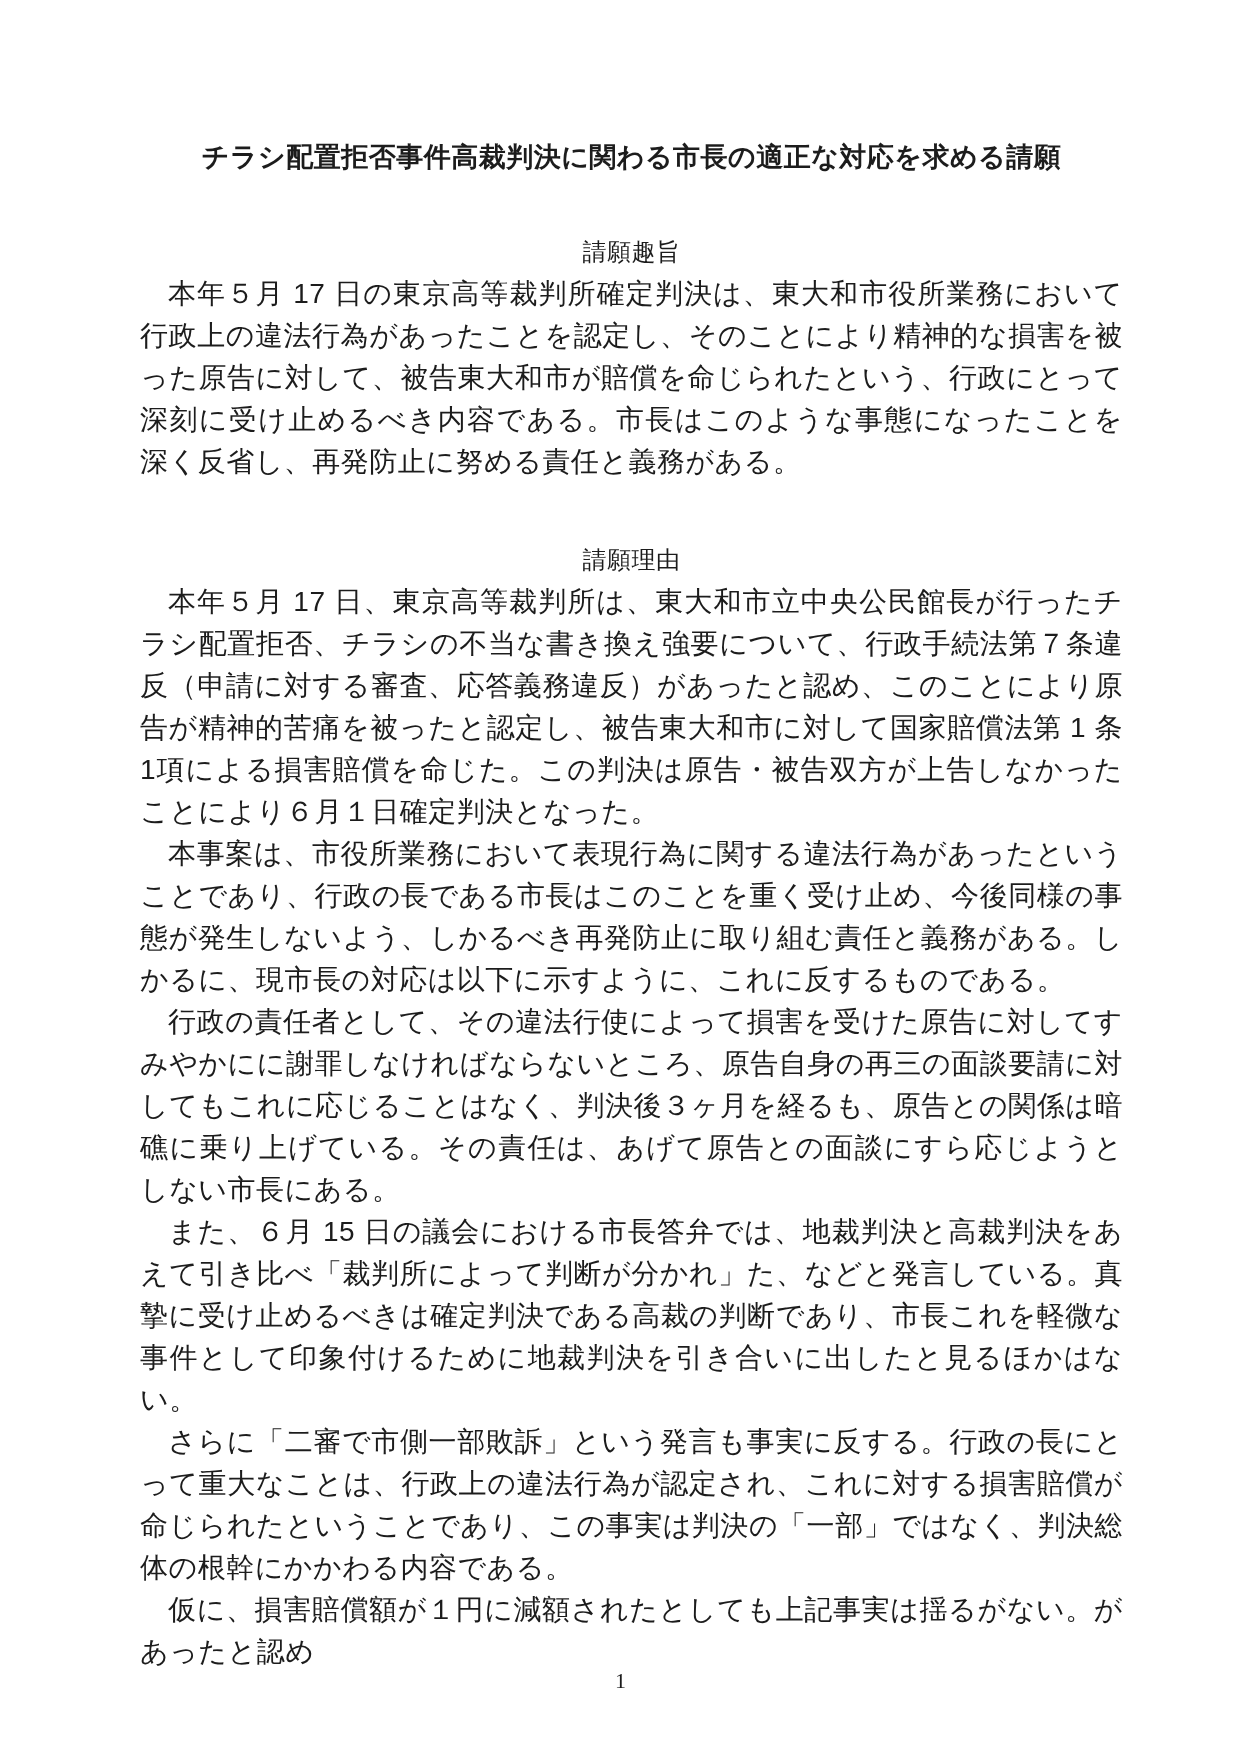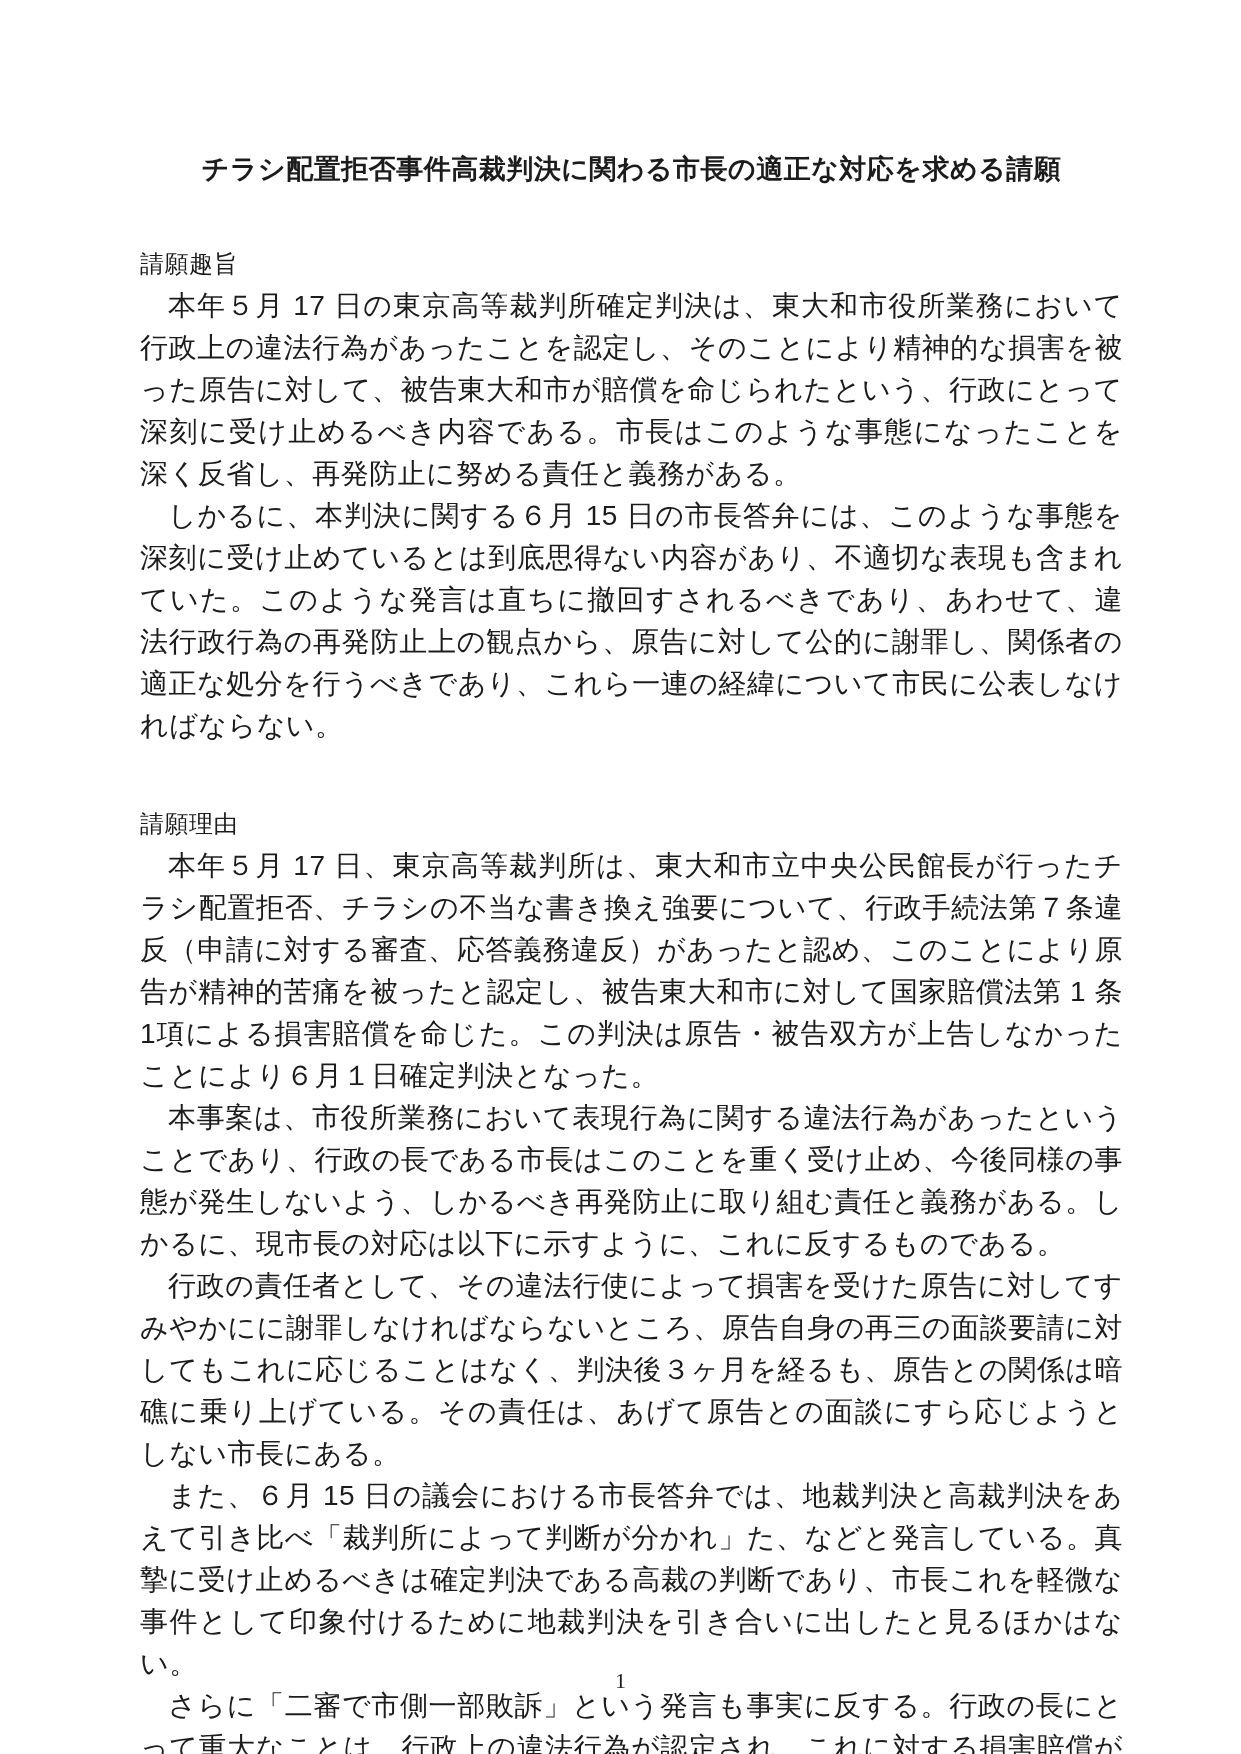--- a/index.html
+++ b/index.html
@@ -13,36 +13,37 @@
     height: 1754px;
     margin: 0 auto;
     background: #ffffff;
     box-sizing: border-box;
     padding: 140px 118px 0 140px;
     font-family: "Liberation Sans", "DejaVu Sans", sans-serif;
     color: #1c1c1c;
     overflow: hidden;
   }
   .doc-title {
-    margin: 12px 0 56px 0;
+    margin: 0 0 56px 0;
     font-size: 27px;
     font-weight: bold;
     text-align: center;
     letter-spacing: 0.5px;
     line-height: 1.3;
   }
   .doc-section {
     margin: 0;
   }
   .section-heading {
     margin: 0;
     font-size: 24px;
     font-weight: normal;
     line-height: 42px;
     letter-spacing: 0.5px;
+    text-align: center;
   }
   .para {
     margin: 0;
     font-size: 28px;
     line-height: 42px;
     text-align: justify;
     text-indent: 1em;
     letter-spacing: 0.5px;
   }
   .section-rijyuu {
@@ -62,21 +63,20 @@
 </head>
 <body>
 
 <main class="page">
 
   <h1 class="doc-title">チラシ配置拒否事件高裁判決に関わる市長の適正な対応を求める請願</h1>
 
   <section class="doc-section section-shushi">
     <h2 class="section-heading">請願趣旨</h2>
     <p class="para">本年５月 17 日の東京高等裁判所確定判決は、東大和市役所業務において行政上の違法行為があったことを認定し、そのことにより精神的な損害を被った原告に対して、被告東大和市が賠償を命じられたという、行政にとって深刻に受け止めるべき内容である。市長はこのような事態になったことを深く反省し、再発防止に努める責任と義務がある。</p>
-    <p class="para">しかるに、本判決に関する６月 15 日の市長答弁には、このような事態を深刻に受け止めているとは到底思得ない内容があり、不適切な表現も含まれていた。このような発言は直ちに撤回すされるべきであり、あわせて、違法行政行為の再発防止上の観点から、原告に対して公的に謝罪し、関係者の適正な処分を行うべきであり、これら一連の経緯について市民に公表しなければならない。</p>
   </section>
 
   <section class="doc-section section-rijyuu">
     <h2 class="section-heading">請願理由</h2>
     <p class="para">本年５月 17 日、東京高等裁判所は、東大和市立中央公民館長が行ったチラシ配置拒否、チラシの不当な書き換え強要について、行政手続法第７条違反（申請に対する審査、応答義務違反）があったと認め、このことにより原告が精神的苦痛を被ったと認定し、被告東大和市に対して国家賠償法第 1 条1項による損害賠償を命じた。この判決は原告・被告双方が上告しなかったことにより６月１日確定判決となった。</p>
     <p class="para">本事案は、市役所業務において表現行為に関する違法行為があったということであり、行政の長である市長はこのことを重く受け止め、今後同様の事態が発生しないよう、しかるべき再発防止に取り組む責任と義務がある。しかるに、現市長の対応は以下に示すように、これに反するものである。</p>
     <p class="para">行政の責任者として、その違法行使によって損害を受けた原告に対してすみやかにに謝罪しなければならないところ、原告自身の再三の面談要請に対してもこれに応じることはなく、判決後３ヶ月を経るも、原告との関係は暗礁に乗り上げている。その責任は、あげて原告との面談にすら応じようとしない市長にある。</p>
     <p class="para">また、６月 15 日の議会における市長答弁では、地裁判決と高裁判決をあえて引き比べ「裁判所によって判断が分かれ」た、などと発言している。真摯に受け止めるべきは確定判決である高裁の判断であり、市長これを軽微な事件として印象付けるために地裁判決を引き合いに出したと見るほかはない。</p>
     <p class="para">さらに「二審で市側一部敗訴」という発言も事実に反する。行政の長にとって重大なことは、行政上の違法行為が認定され、これに対する損害賠償が命じられたということであり、この事実は判決の「一部」ではなく、判決総体の根幹にかかわる内容である。</p>
     <p class="para">仮に、損害賠償額が１円に減額されたとしても上記事実は揺るがない。があったと認め</p>

